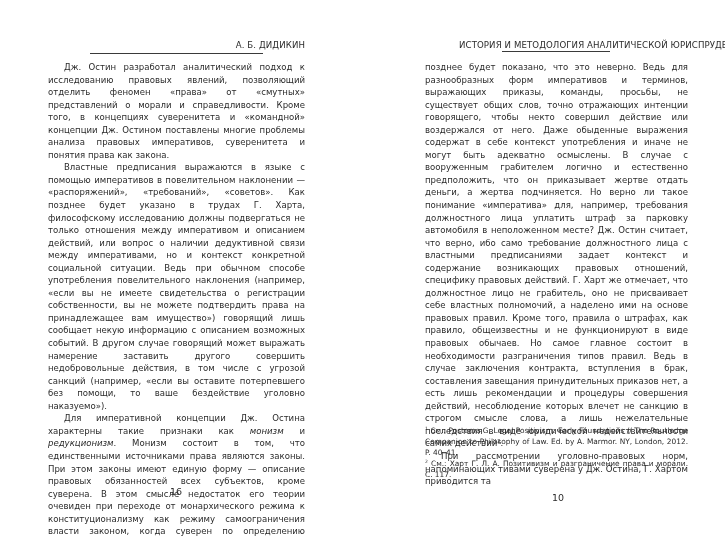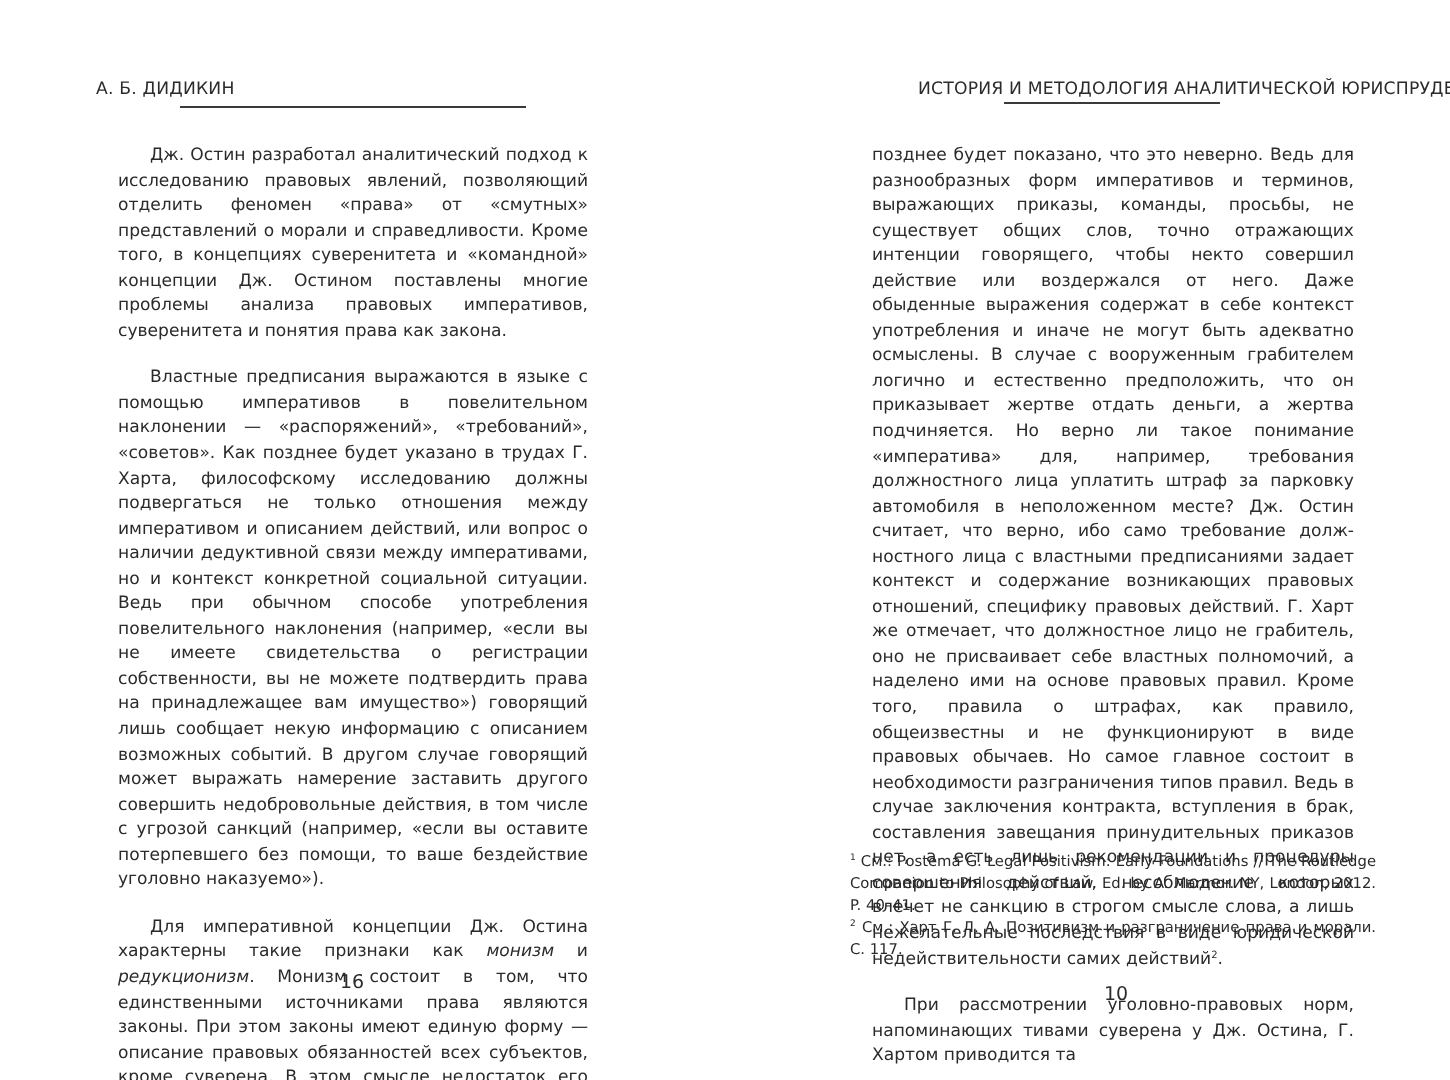--- a/index.html
+++ b/index.html
@@ -3,32 +3,32 @@
 <meta charset="utf-8">
 <style>
   html, body { margin: 0; padding: 0; background: #ffffff; }
   body { width: 725px; height: 540px; position: relative; overflow: hidden;
          font-family: "DejaVu Sans", sans-serif; color: #2a2a2a; }
   .page { position: absolute; top: 0; height: 540px; }
   .page-left { left: 0; width: 362px; }
   .page-right { left: 362px; width: 363px; }
 
   .running-head { position: absolute; top: 40px; font-size: 8.6px; letter-spacing: 0.1px;
-                  text-align: left; color: #2b2b2b; white-space: nowrap; }
+                  text-align: right; color: #2b2b2b; white-space: nowrap; }
   .page-left .running-head { left: 48px; width: 257px; }
   .page-right .running-head { left: 63px; width: 263px; padding-left: 34px; }
   .head-rule { position: absolute; height: 0; border-top: 1px solid #3a3a3a; }
   .page-left .head-rule { top: 53px; left: 90px; width: 173px; }
   .page-right .head-rule { top: 51px; left: 140px; width: 108px; }
 
   .body-text { position: absolute; top: 61px; font-size: 8.55px; line-height: 12.55px;
                text-align: justify; color: #2a2a2a; }
   .page-left .body-text { left: 48px; width: 257px; }
   .page-right .body-text { left: 63px; width: 263px; }
-  .body-text p { margin: 11px; text-indent: 16px; hyphens: manual; }
+  .body-text p { margin: 0; text-indent: 16px; hyphens: manual; }
   .body-text p.cont { text-indent: 0; }
   .body-text sup { font-size: 5px; line-height: 0; vertical-align: 3px; }
   .body-text em { }
 
   .footnotes { position: absolute; top: 425px; left: 63px; width: 263px;
                font-size: 7.4px; line-height: 11px; text-align: justify; color: #2a2a2a; }
   .footnotes p { margin: 0; }
   .footnotes sup { font-size: 4.5px; vertical-align: 3px; line-height: 0; }
 
   .page-number { position: absolute; font-size: 9.5px; color: #2b2b2b; text-align: center; width: 40px; }

